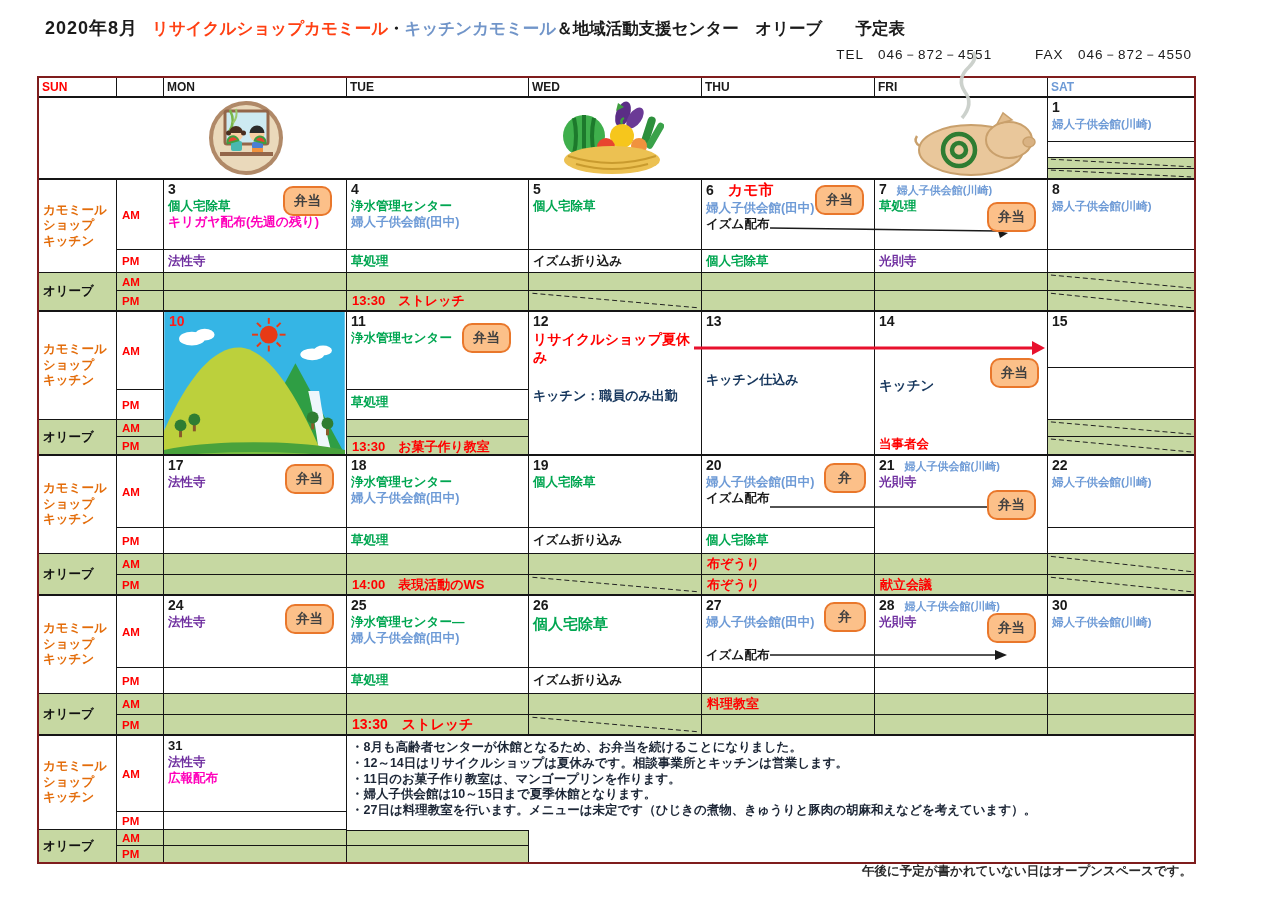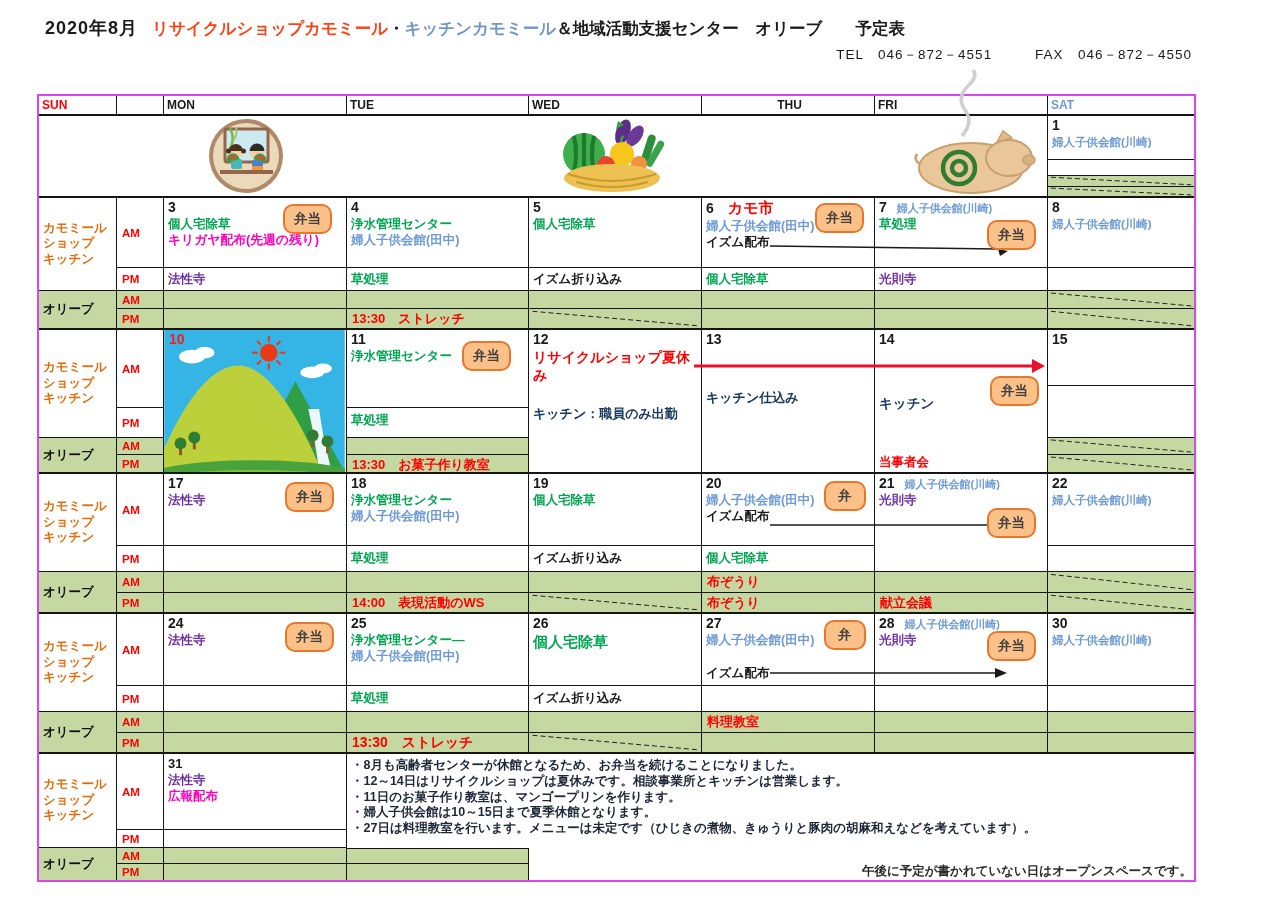--- a/index.html
+++ b/index.html
@@ -7,21 +7,21 @@
   .page{position:absolute;inset:0;background:#fff;}
   .title{position:absolute;left:45px;top:16px;white-space:nowrap;font-weight:bold;}
   .t-month{font-size:18px;color:#1a1a1a;margin-right:14px;letter-spacing:1px;}
   .t-red{font-size:16.5px;color:#ff4013;}
   .t-dot{font-size:16.5px;color:#1a1a1a;}
   .t-blue{font-size:16.5px;color:#7195c9;}
   .t-rest{font-size:16.5px;color:#1a1a1a;}
   .telfax{position:absolute;left:37px;top:46px;width:1155px;text-align:right;font-weight:normal;
     font-size:13.5px;color:#1a1a1a;letter-spacing:1px;}
   .telfax span{margin-left:38px;}
-  .cal{position:absolute;left:37px;top:94px;width:1155px;height:784px;border:2px solid #d946ef;
+  .cal{position:absolute;left:37px;top:76px;width:1155px;height:784px;border:2px solid #7f1d1d;
     box-sizing:content-box;}
   .cell{position:absolute;box-sizing:border-box;font-weight:bold;color:#111;background:#fff;}
   .bR{border-right:1px solid #151515;}
   .bB{border-bottom:1px solid #151515;}
   .bB2{border-bottom:2px solid #151515;}
   .g{background:#c6d8a2;}
   .hcell{position:absolute;box-sizing:border-box;border-right:1px solid #151515;
     border-bottom:2px solid #151515;font-size:12px;font-weight:bold;padding:2px 0 0 3px;background:#fff;color:#1a1a1a;}
   .d{font-size:14px;line-height:17px;padding:1px 0 0 4px;color:#1a1a1a;}
   .daterow{display:flex;align-items:baseline;padding:1px 0 0 4px;}
@@ -60,21 +60,21 @@
     <span>FAX　046－872－4550</span>
   </div>
 
   <div class="cal">
 
     <div class="hcell" style="left:0;top:0;width:78px;height:20px;color:#ff0000;">SUN</div>
     <div class="hcell" style="left:78px;top:0;width:47px;height:20px;"></div>
     <div class="hcell" style="left:125px;top:0;width:183px;height:20px;">MON</div>
     <div class="hcell" style="left:308px;top:0;width:182px;height:20px;">TUE</div>
     <div class="hcell" style="left:490px;top:0;width:173px;height:20px;">WED</div>
-    <div class="hcell" style="left:663px;top:0;width:173px;height:20px;text-align:center;">THU</div>
+    <div class="hcell" style="left:663px;top:0;width:173px;height:20px;">THU</div>
     <div class="hcell" style="left:836px;top:0;width:173px;height:20px;">FRI</div>
     <div class="hcell" style="left:1009px;top:0;width:146px;height:20px;border-right:none;color:#6d9ad6;">SAT</div>
 
     <div class="cell bR bB2" style="left:0;top:20px;width:1009px;height:82px;overflow:visible;">
 
       <svg class="img" style="left:168px;top:2px;" width="78" height="76" viewBox="0 0 78 76">
         <circle cx="39" cy="38" r="37" fill="#b08968"></circle>
         <circle cx="39" cy="38" r="33" fill="#ead9bb"></circle>
         <rect x="18" y="11" width="43" height="33" rx="2" fill="#cdeaf2" stroke="#93664a" stroke-width="3"></rect>
         <path d="M23 10 q6 12 -1 22" stroke="#79b64a" stroke-width="2.5" fill="none"></path>

